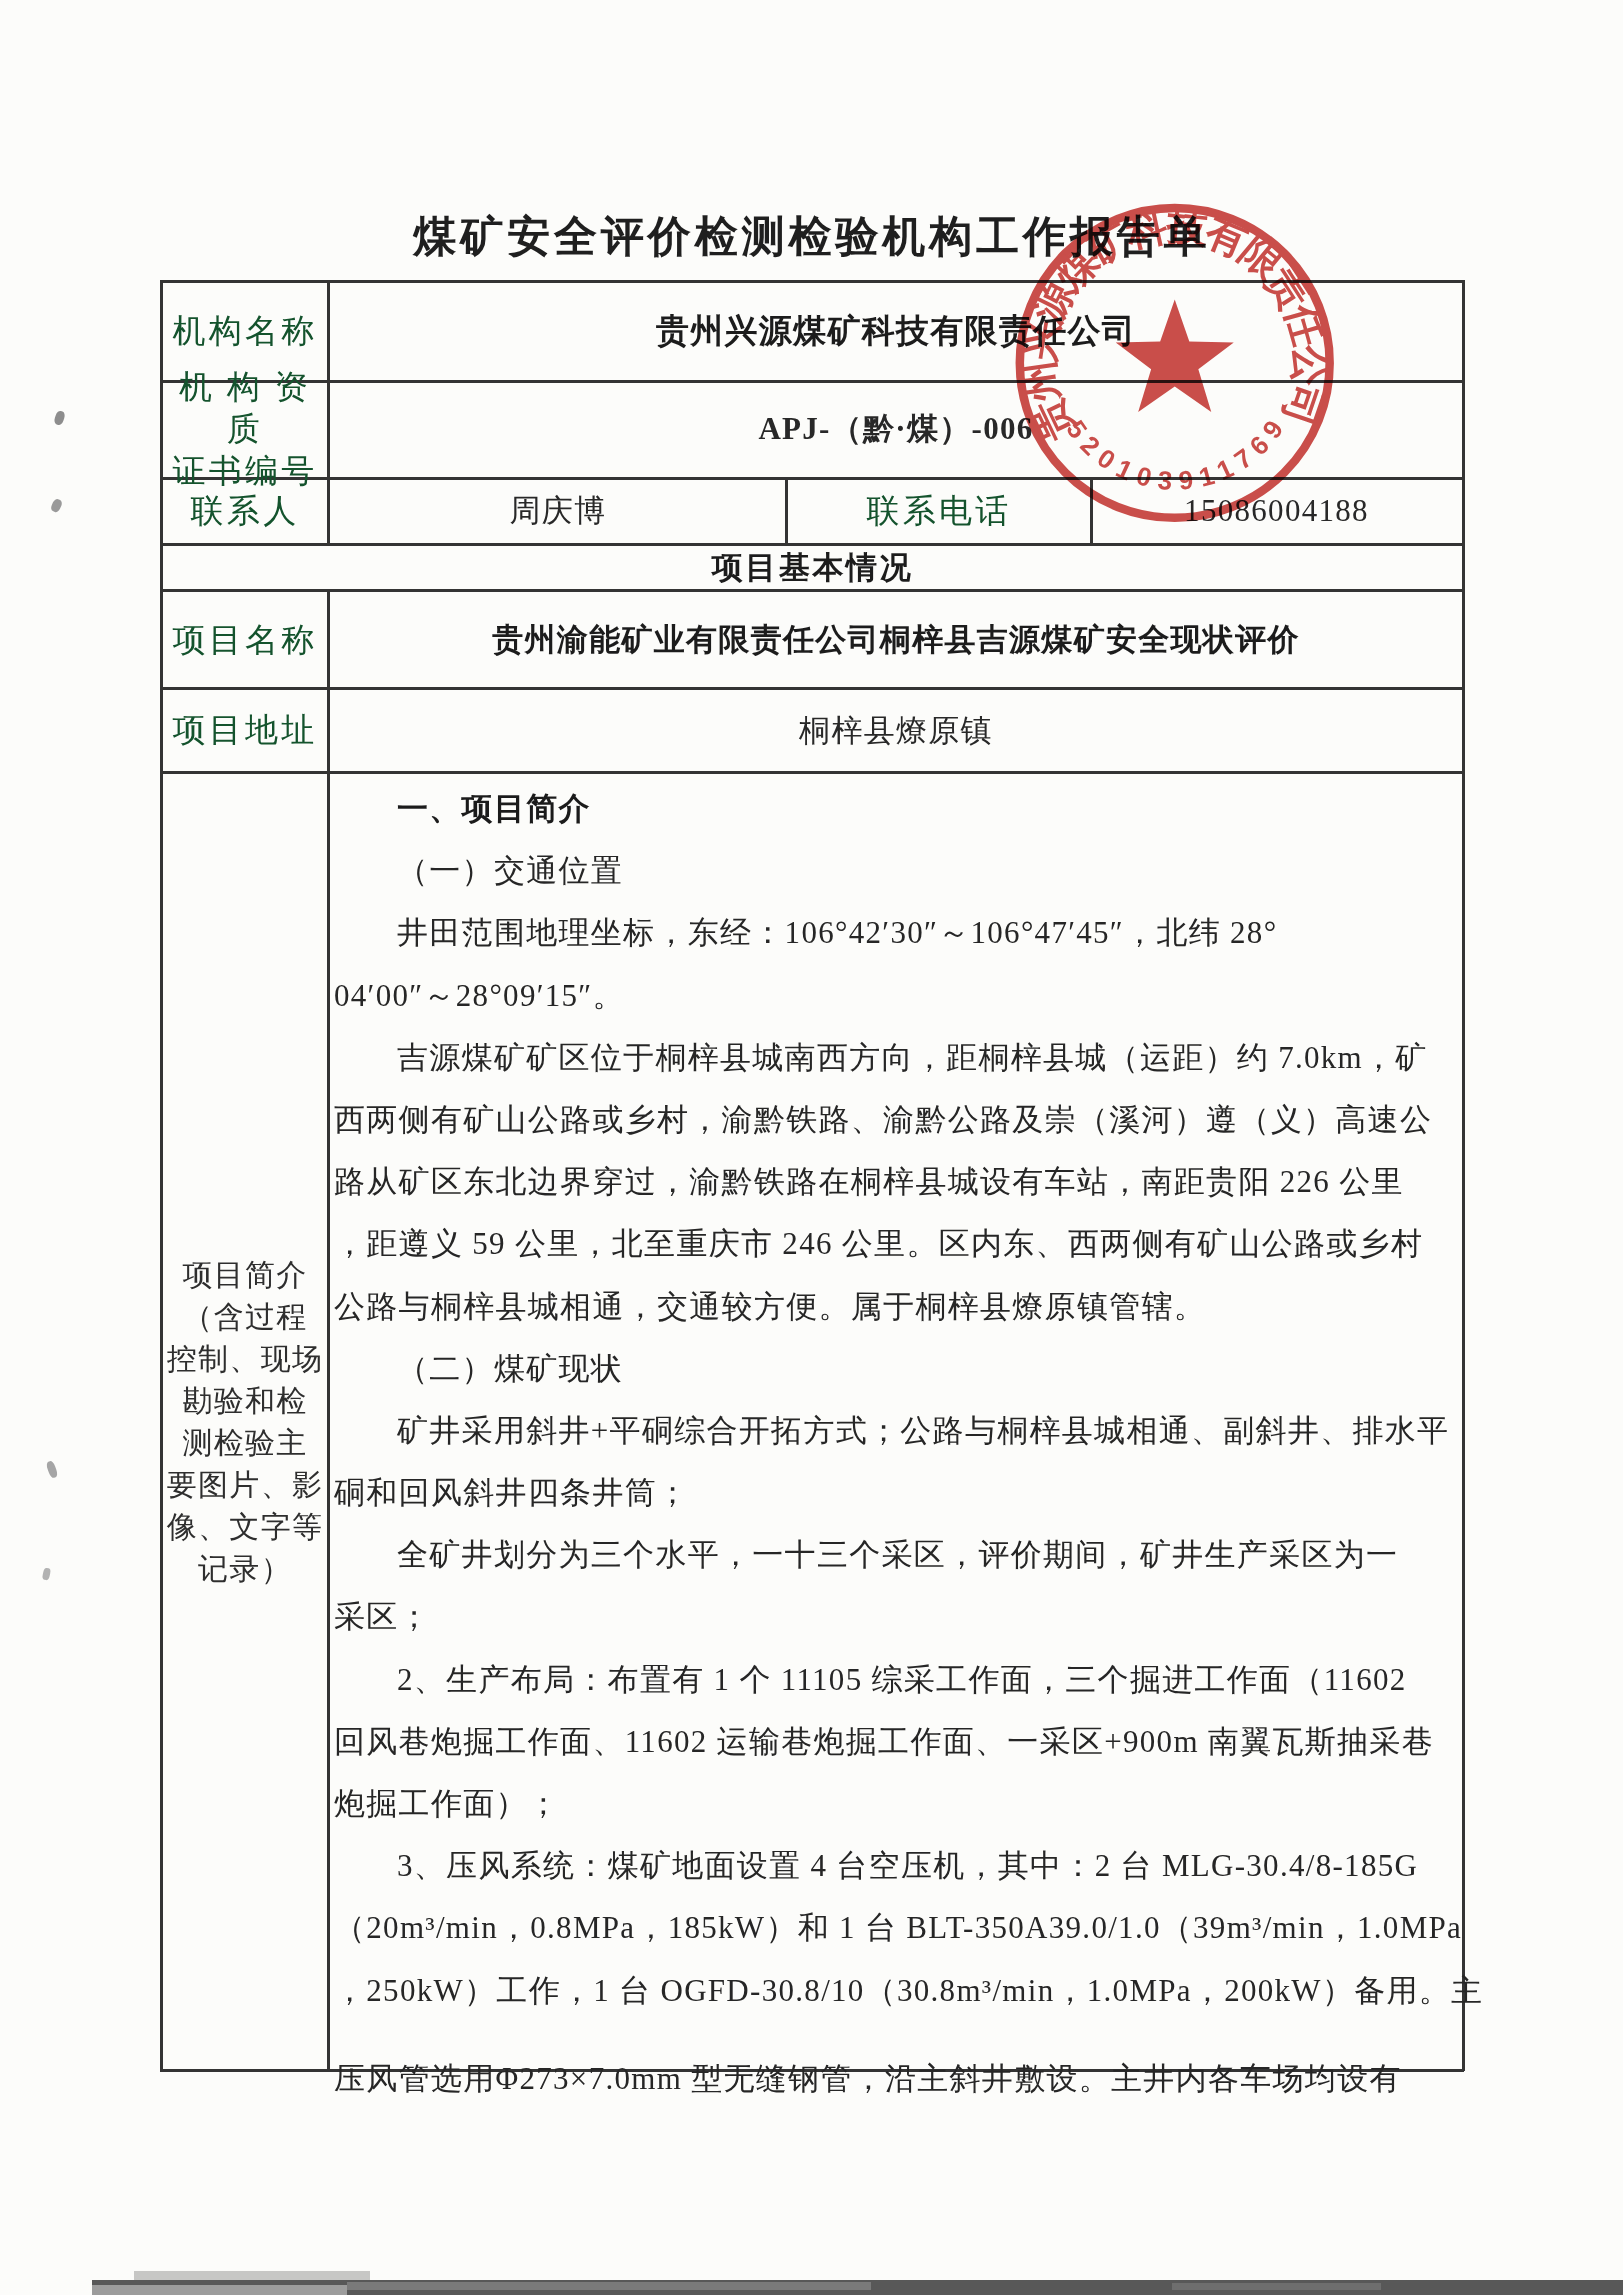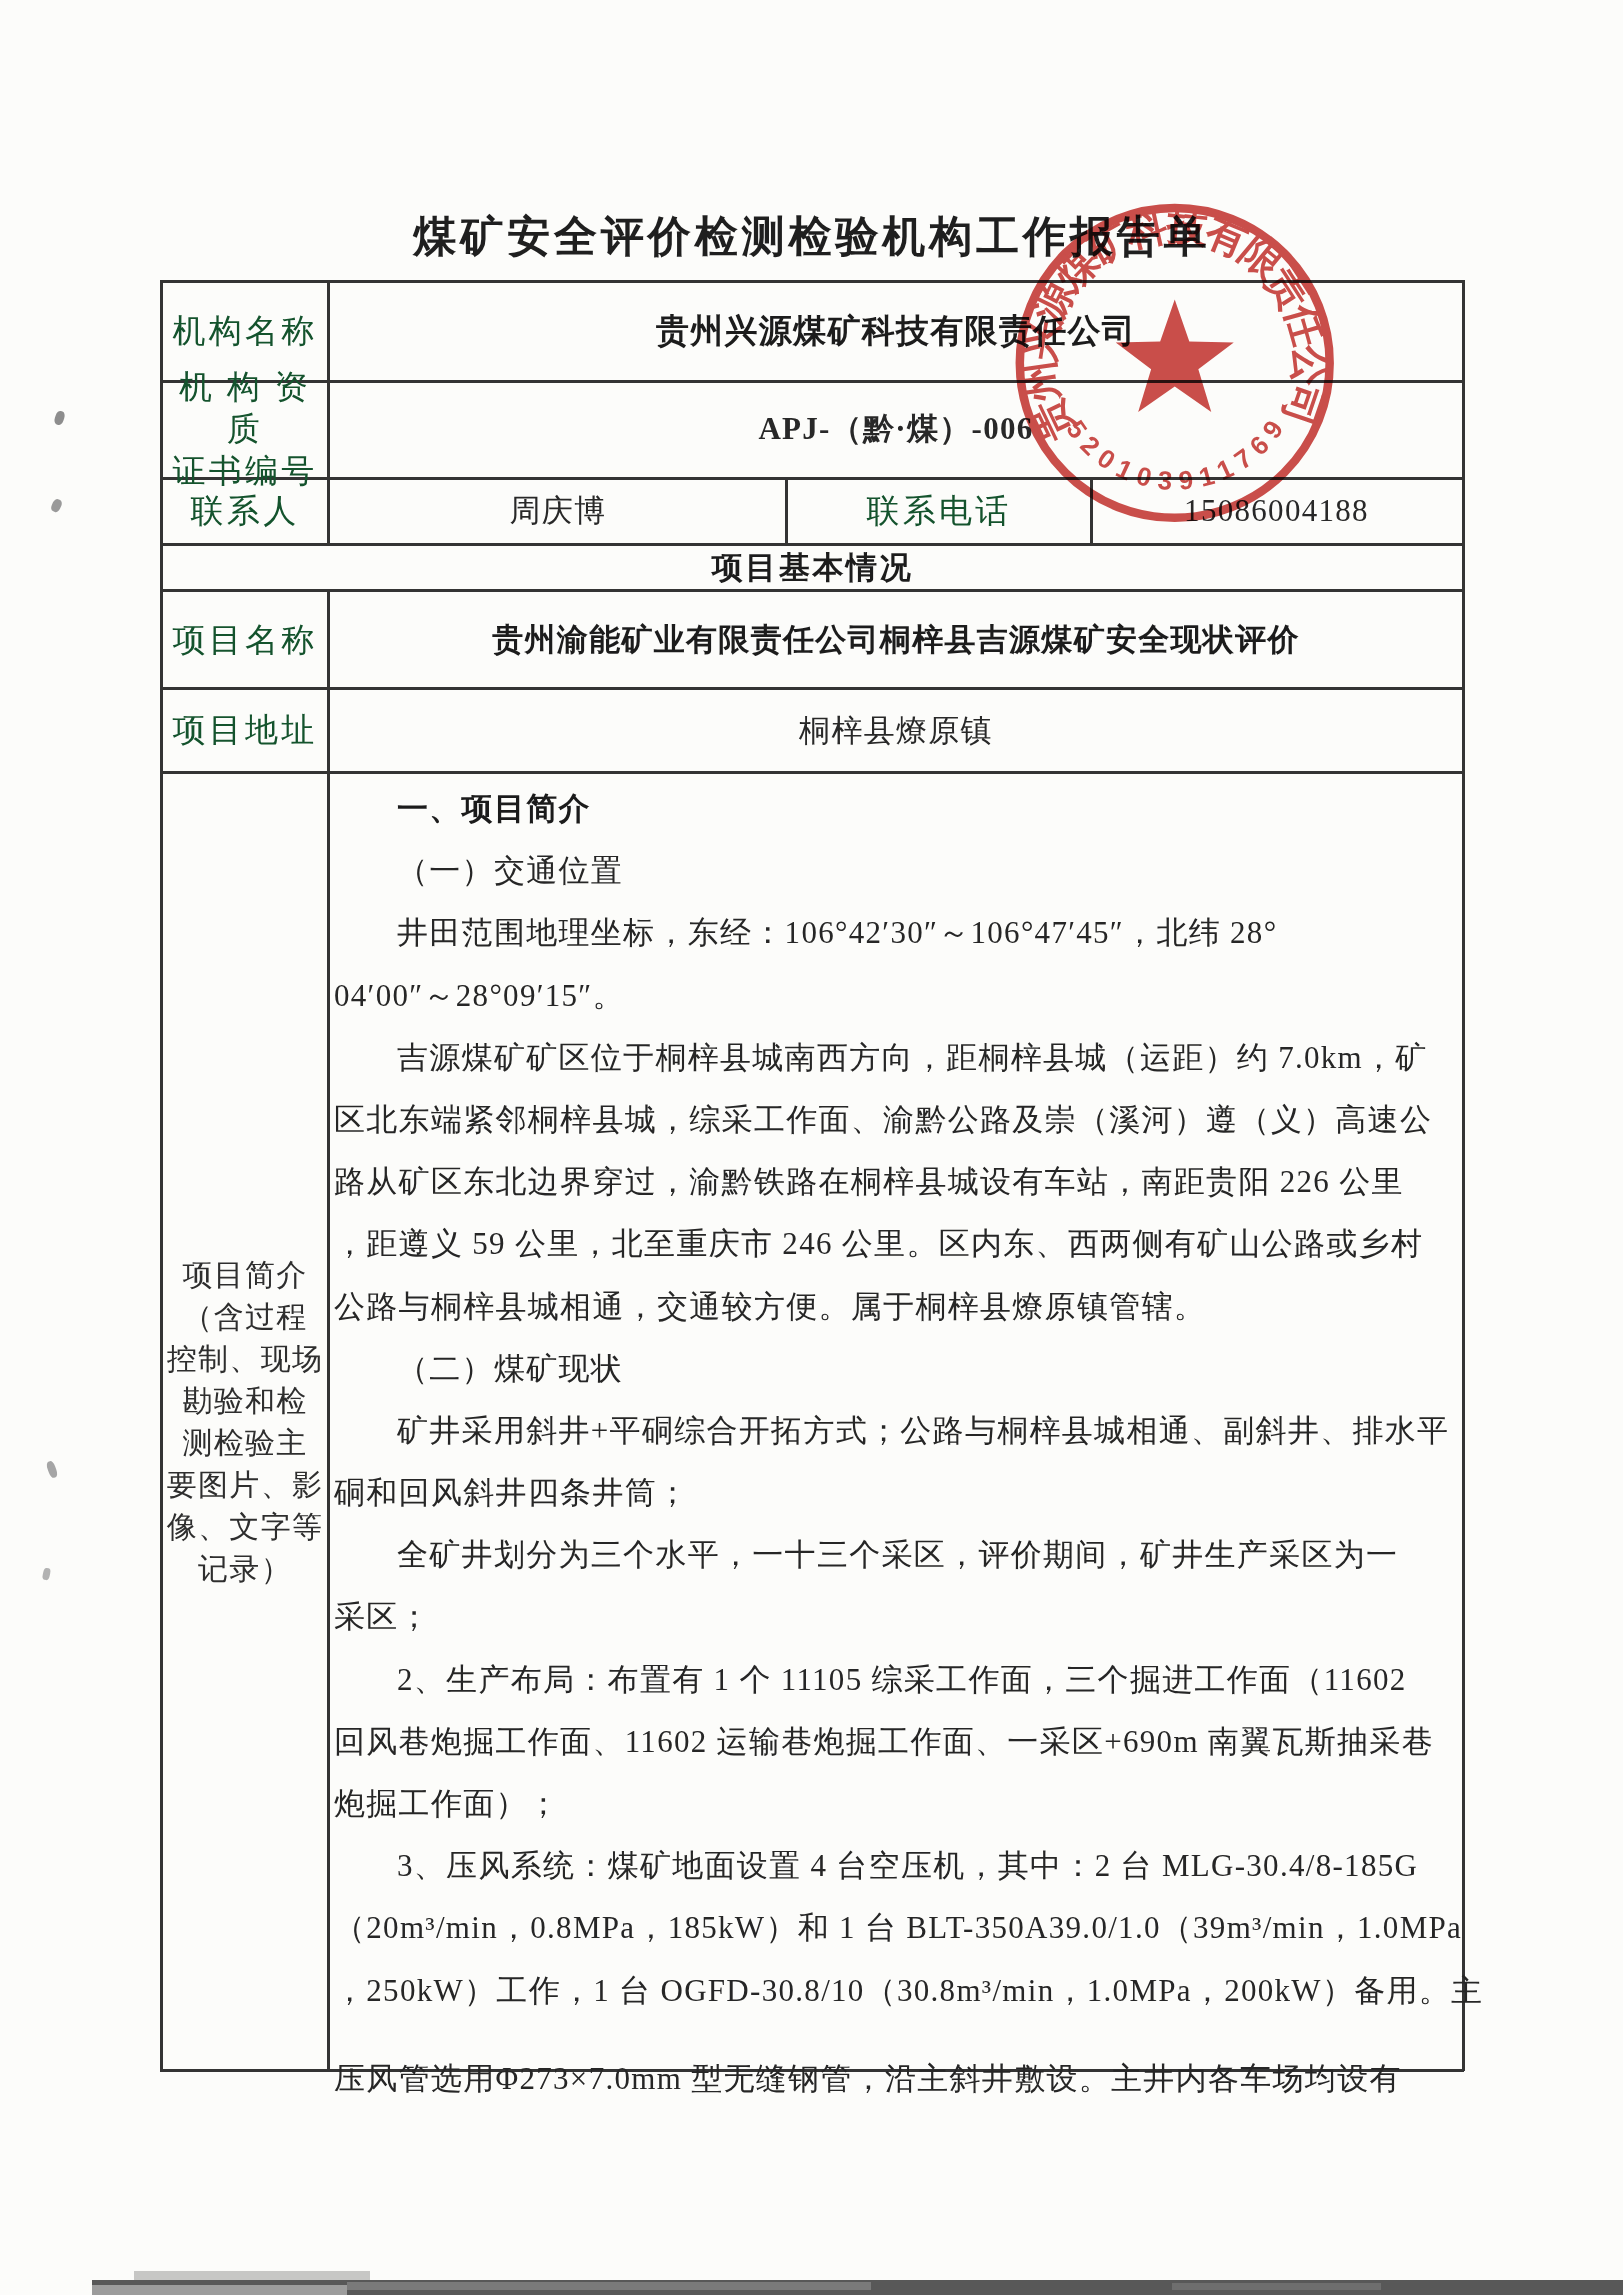--- a/index.html
+++ b/index.html
@@ -92,31 +92,31 @@
     <div>像、文字等</div>
     <div>记录）</div>
   </div>
 
   <div id="intro-content">
       <div class="body-line b ind" style="top: 788px;">一、项目简介</div>
       <div class="body-line ind" style="top: 850px;">（一）交通位置</div>
       <div class="body-line ind" style="top: 912px;">井田范围地理坐标，东经：106°42′30″～106°47′45″，北纬 28°</div>
       <div class="body-line" style="top: 975px;">04′00″～28°09′15″。</div>
       <div class="body-line ind" style="top: 1037px;">吉源煤矿矿区位于桐梓县城南西方向，距桐梓县城（运距）约 7.0km，矿</div>
-      <div class="body-line" style="top: 1099px;">区北东端紧邻桐梓县城，综采工作面、渝黔公路及崇（溪河）遵（义）高速公</div>
+      <div class="body-line" style="top: 1099px;">西两侧有矿山公路或乡村，渝黔铁路、渝黔公路及崇（溪河）遵（义）高速公</div>
       <div class="body-line" style="top: 1161px;">路从矿区东北边界穿过，渝黔铁路在桐梓县城设有车站，南距贵阳 226 公里</div>
       <div class="body-line" style="top: 1223px;">，距遵义 59 公里，北至重庆市 246 公里。区内东、西两侧有矿山公路或乡村</div>
       <div class="body-line" style="top: 1286px;">公路与桐梓县城相通，交通较方便。属于桐梓县燎原镇管辖。</div>
       <div class="body-line ind" style="top: 1348px;">（二）煤矿现状</div>
       <div class="body-line ind" style="top: 1410px;">矿井采用斜井+平硐综合开拓方式；公路与桐梓县城相通、副斜井、排水平</div>
       <div class="body-line" style="top: 1472px;">硐和回风斜井四条井筒；</div>
       <div class="body-line ind" style="top: 1534px;">全矿井划分为三个水平，一十三个采区，评价期间，矿井生产采区为一</div>
       <div class="body-line" style="top: 1596px;">采区；</div>
       <div class="body-line ind" style="top: 1659px;">2、生产布局：布置有 1 个 11105 综采工作面，三个掘进工作面（11602</div>
-      <div class="body-line" style="top: 1721px;">回风巷炮掘工作面、11602 运输巷炮掘工作面、一采区+690m 南翼瓦斯抽采巷</div>
+      <div class="body-line" style="top: 1721px;">回风巷炮掘工作面、11602 运输巷炮掘工作面、一采区+900m 南翼瓦斯抽采巷</div>
       <div class="body-line" style="top: 1783px;">炮掘工作面）；</div>
       <div class="body-line ind" style="top: 1845px;">3、压风系统：煤矿地面设置 4 台空压机，其中：2 台 MLG-30.4/8-185G</div>
       <div class="body-line" style="top: 1907px;">（20m³/min，0.8MPa，185kW）和 1 台 BLT-350A39.0/1.0（39m³/min，1.0MPa</div>
       <div class="body-line" style="top: 1970px;">，250kW）工作，1 台 OGFD-30.8/10（30.8m³/min，1.0MPa，200kW）备用。主</div>
       <div class="body-line" style="top: 2032px; margin-top: 26px;">压风管选用Φ273×7.0mm 型无缝钢管，沿主斜井敷设。主井内各车场均设有</div>
     </div>
 
   <div class="stamp">
     <svg width="342" height="353" viewBox="0 0 522 540">
       <defs>

